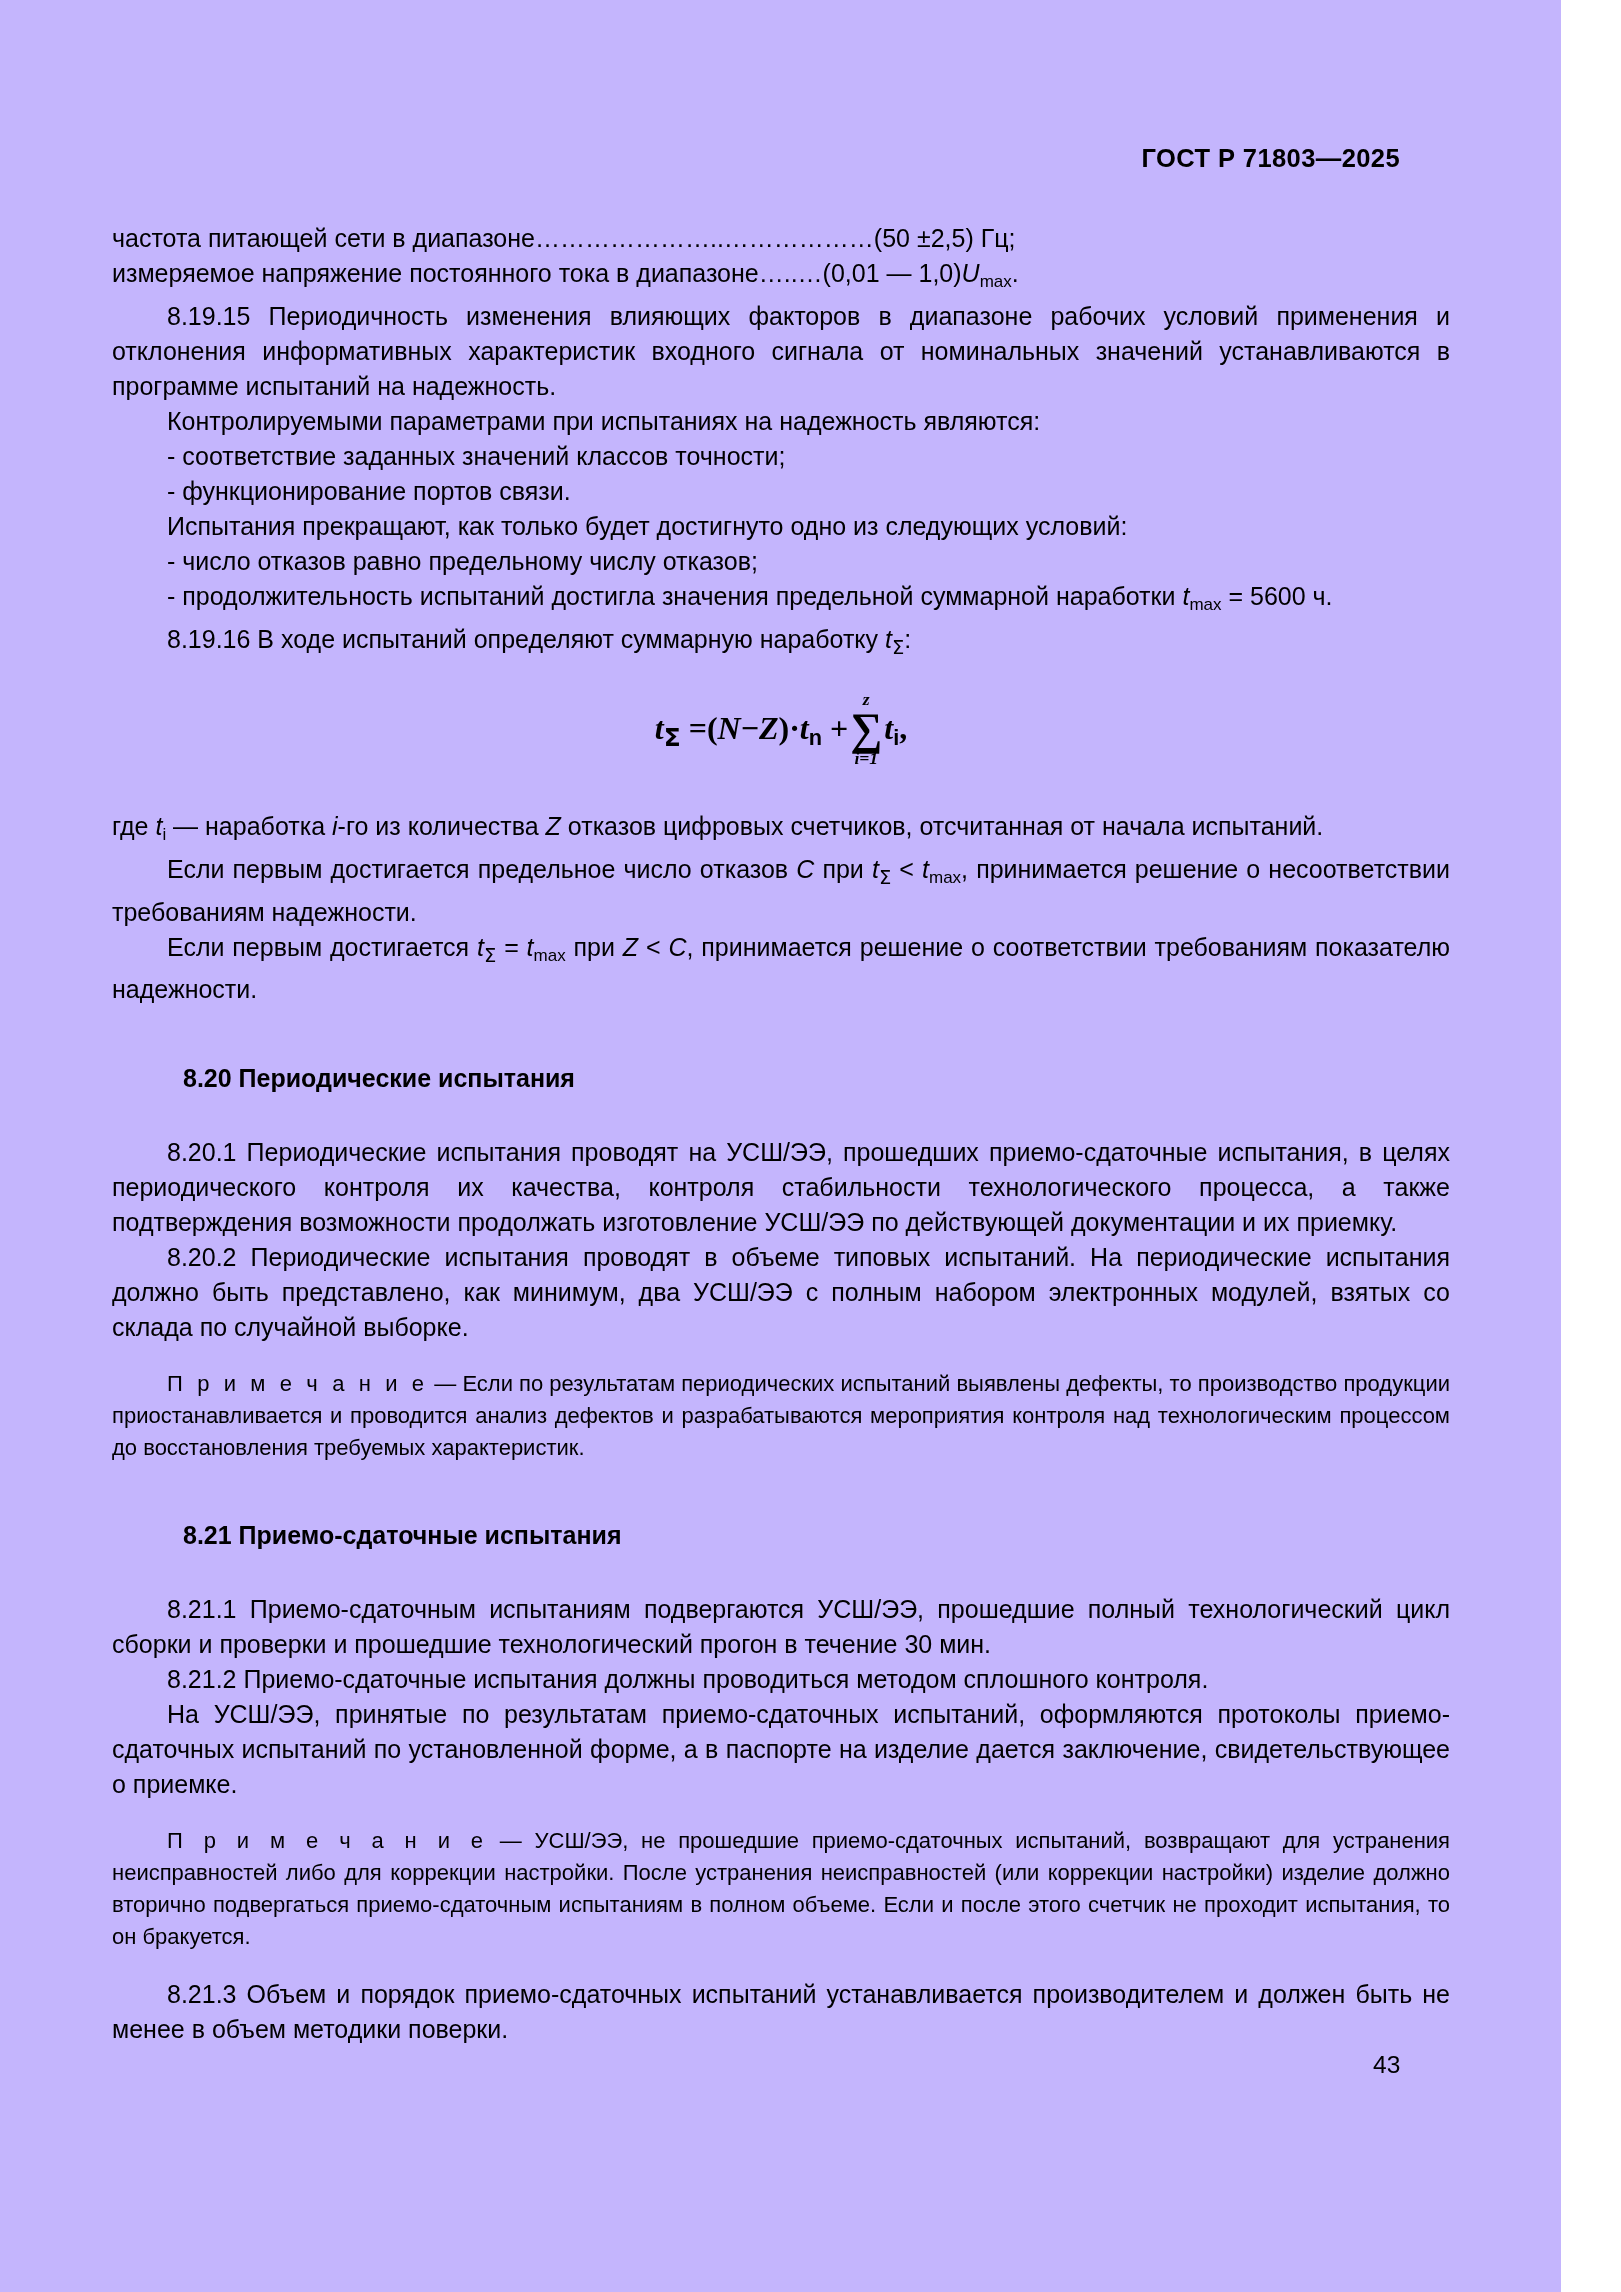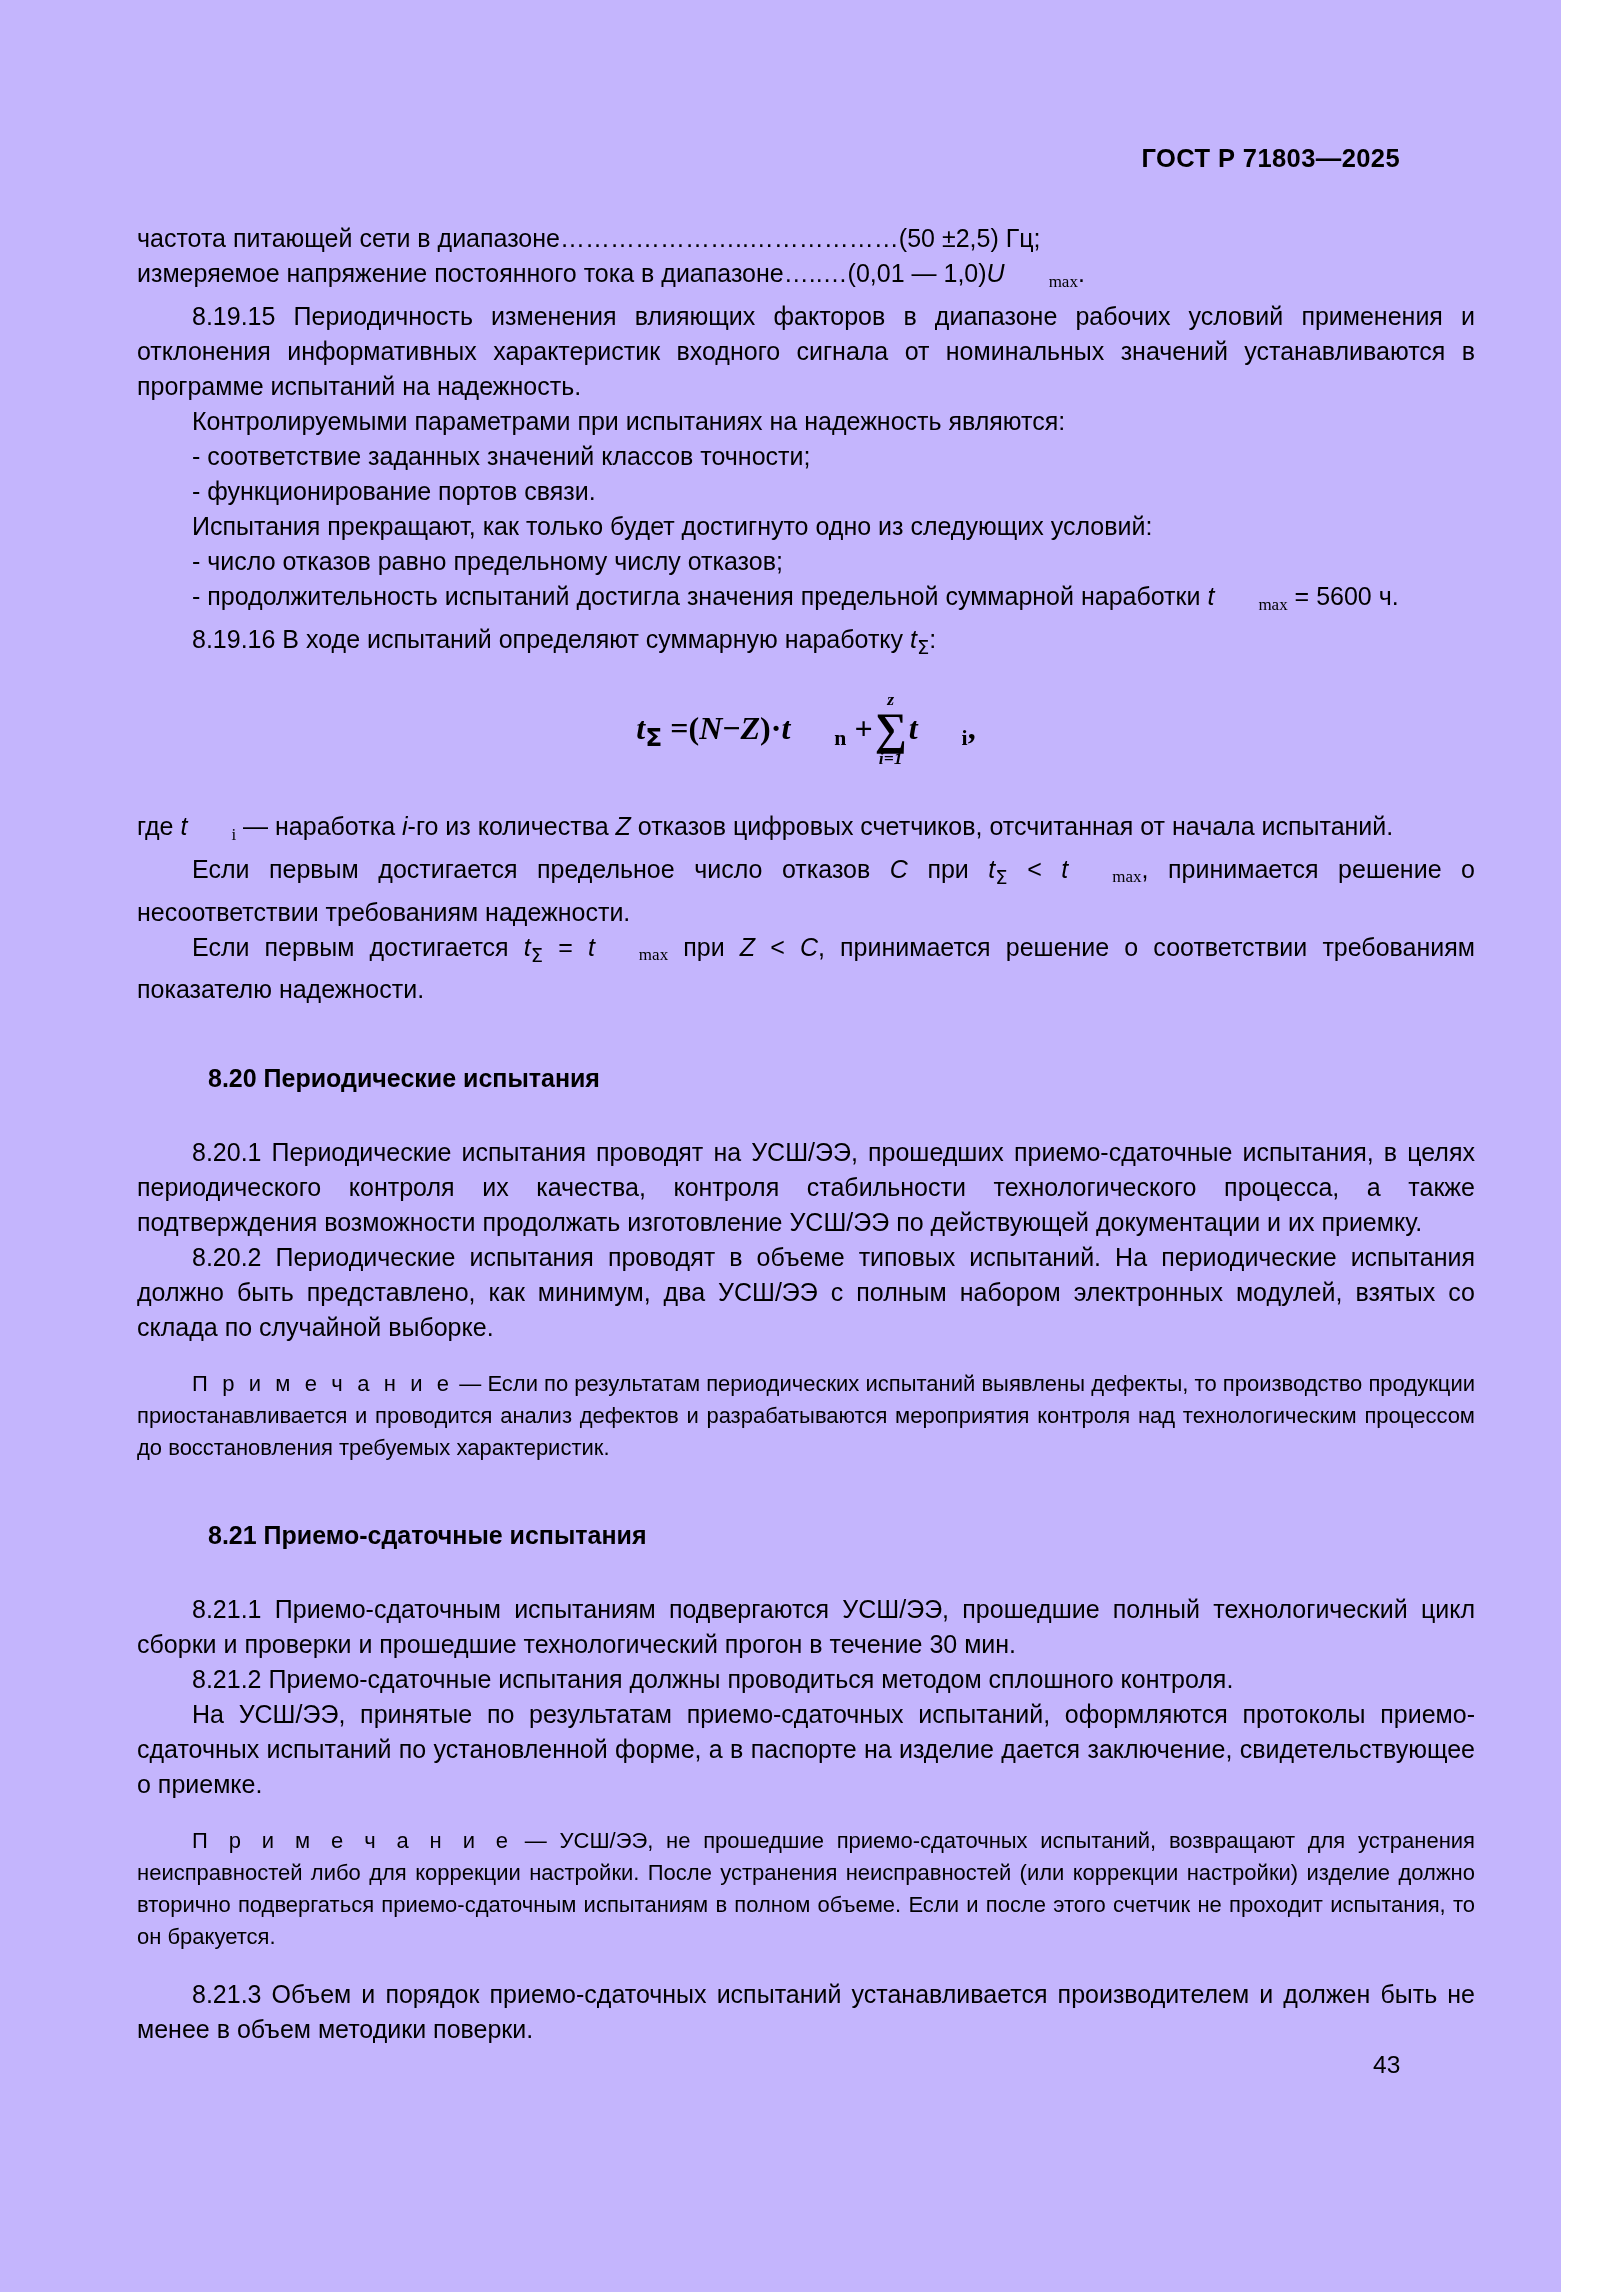--- a/index.html
+++ b/index.html
@@ -25,21 +25,21 @@
     right: 161px;
     font-size: 25.5px;
     font-weight: bold;
     letter-spacing: 0.4px;
     white-space: nowrap;
   }
 
   
   .content {
     position: absolute;
-    left: 137px;
+    left: 112px;
     top: 221px;
     width: 1338px;
   }
 
   p {
     margin: 0;
     font-size: 25px;
     line-height: 35px;
     text-align: justify;
     text-justify: inter-word;
@@ -111,22 +111,21 @@
   }
   var.vs {
     font-family: "Liberation Sans", sans-serif;
     font-style: italic;
     font-size: 25px;
   }
   sub.sb {
     font-style: normal;
     font-size: 0.68em;
     vertical-align: -0.28em;
-    font-family: Liberation Serif, serif;
-    margin-left: 44px;
+    font-family: Liberation Sans, sans-serif;
   }
   sub.sg {
     font-style: normal;
     font-size: 0.78em;
     vertical-align: -0.30em;
     font-family: "DejaVu Sans", sans-serif;
   }
 
   
   .page-number {

